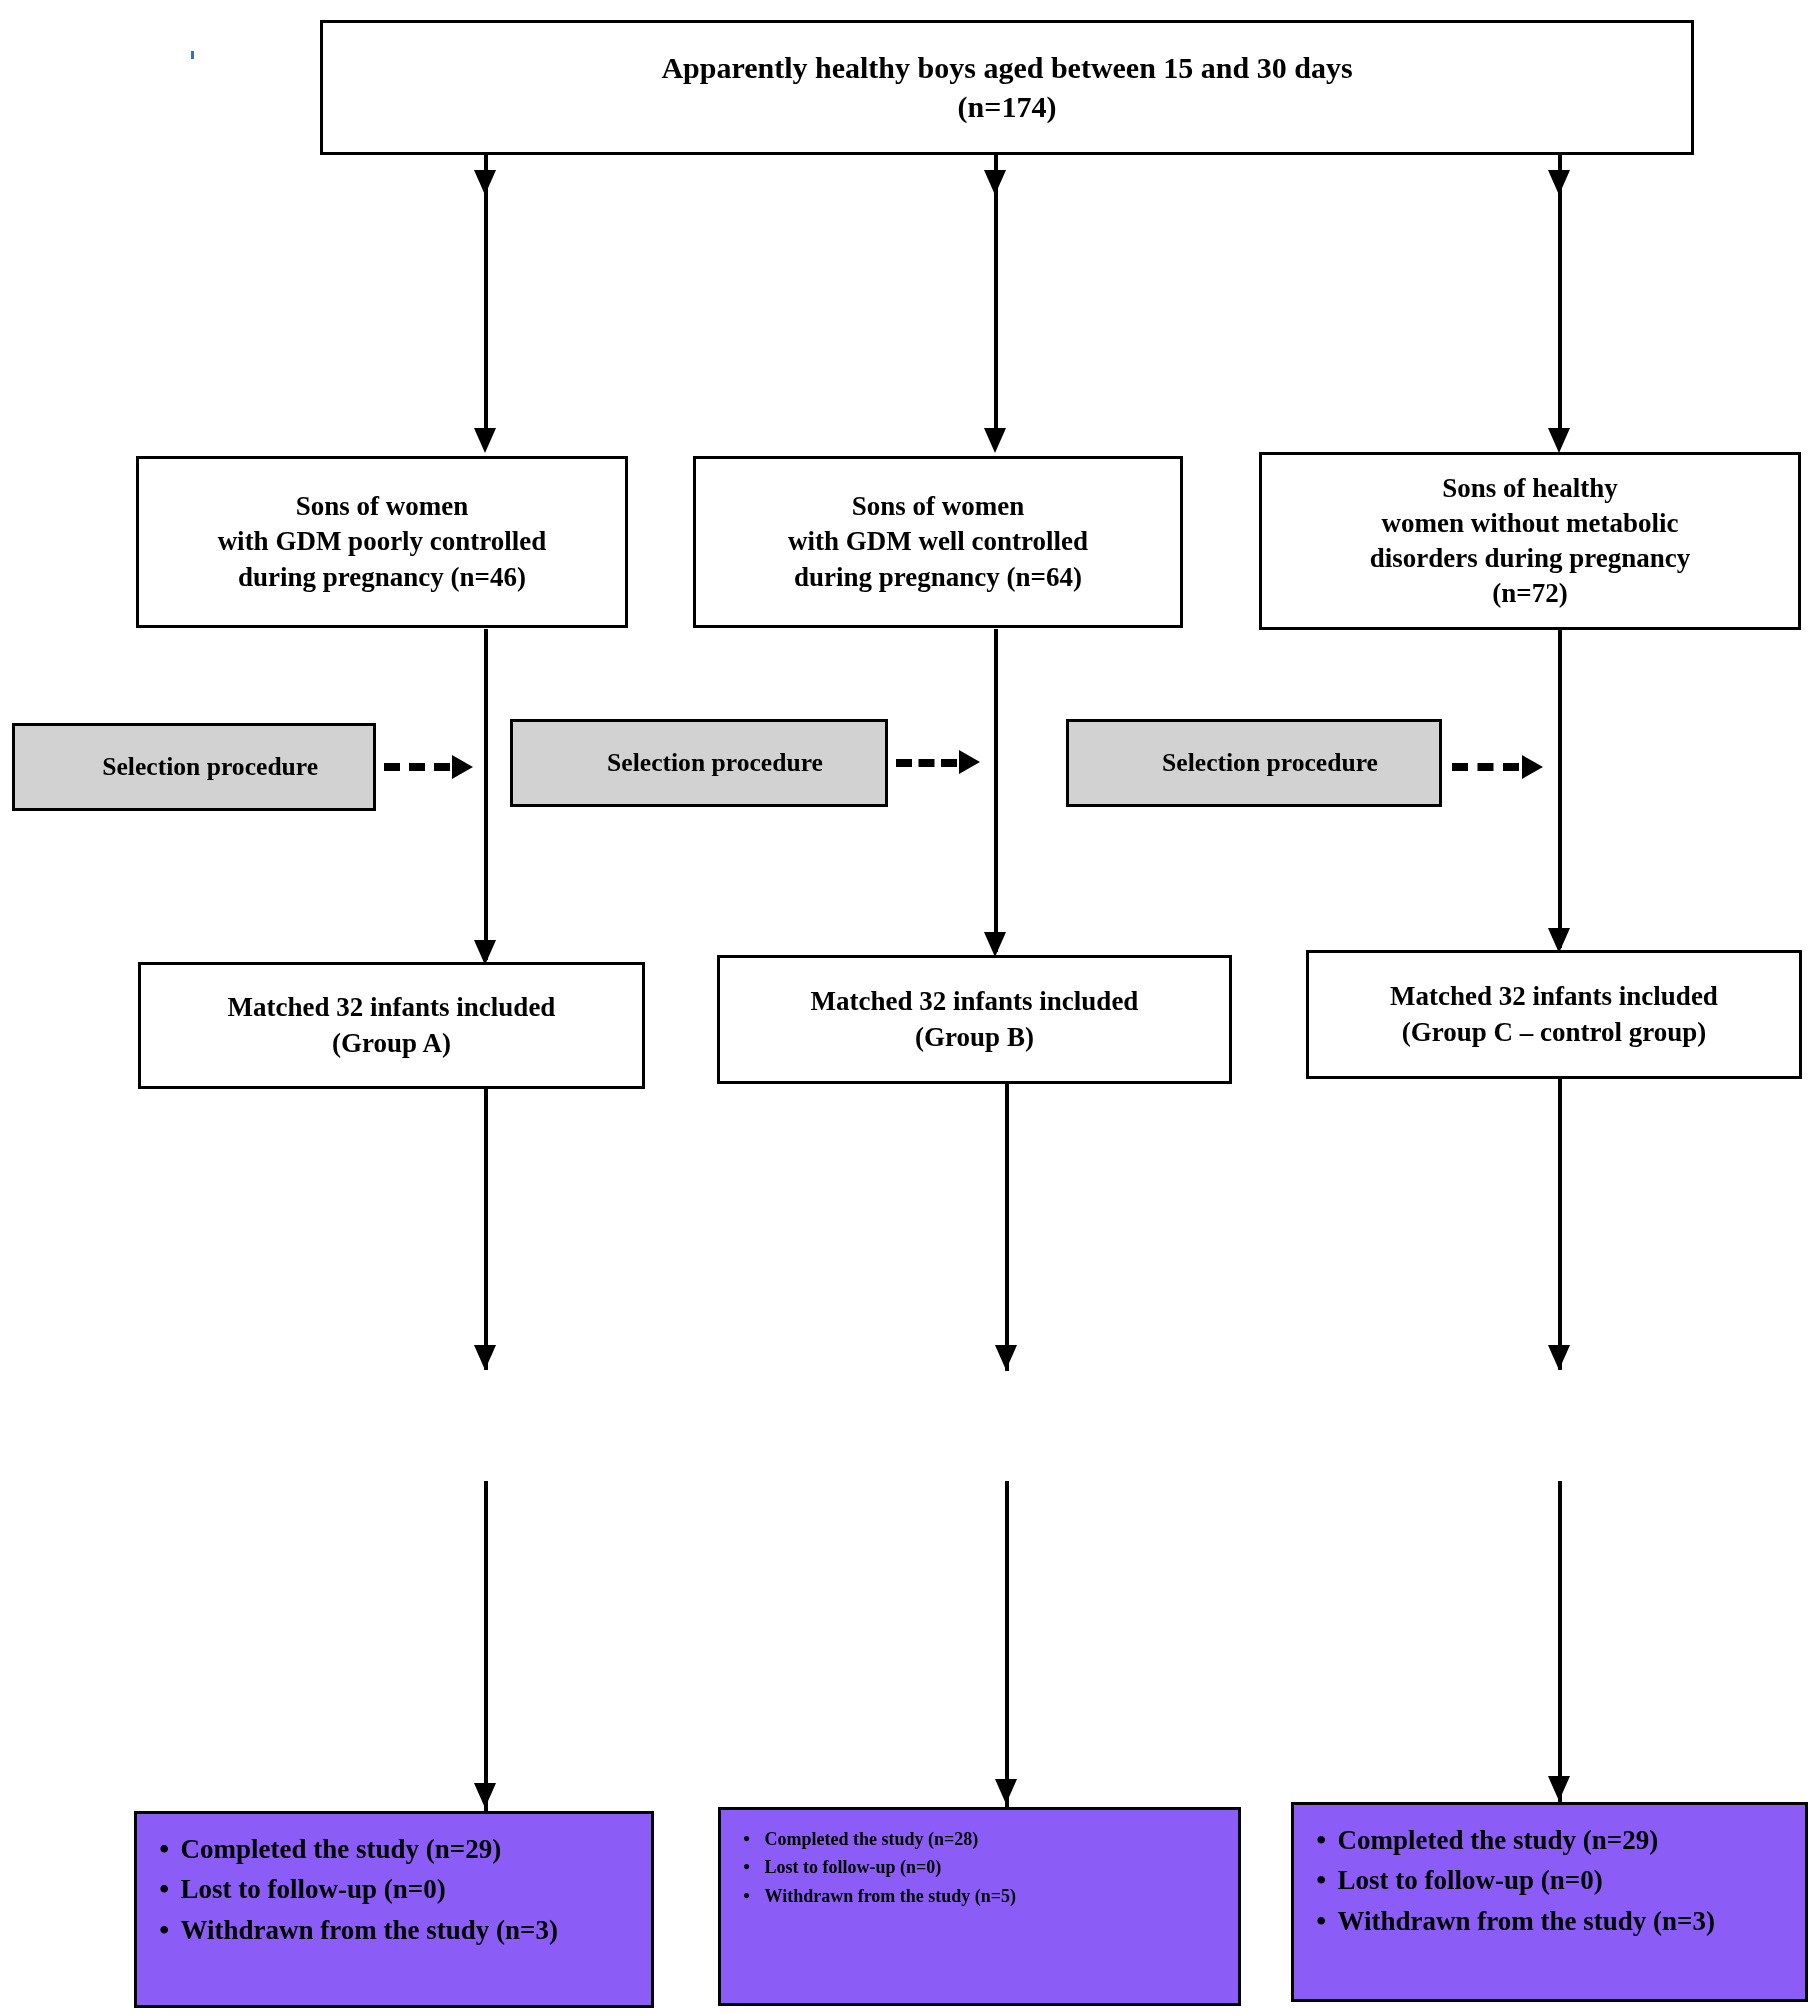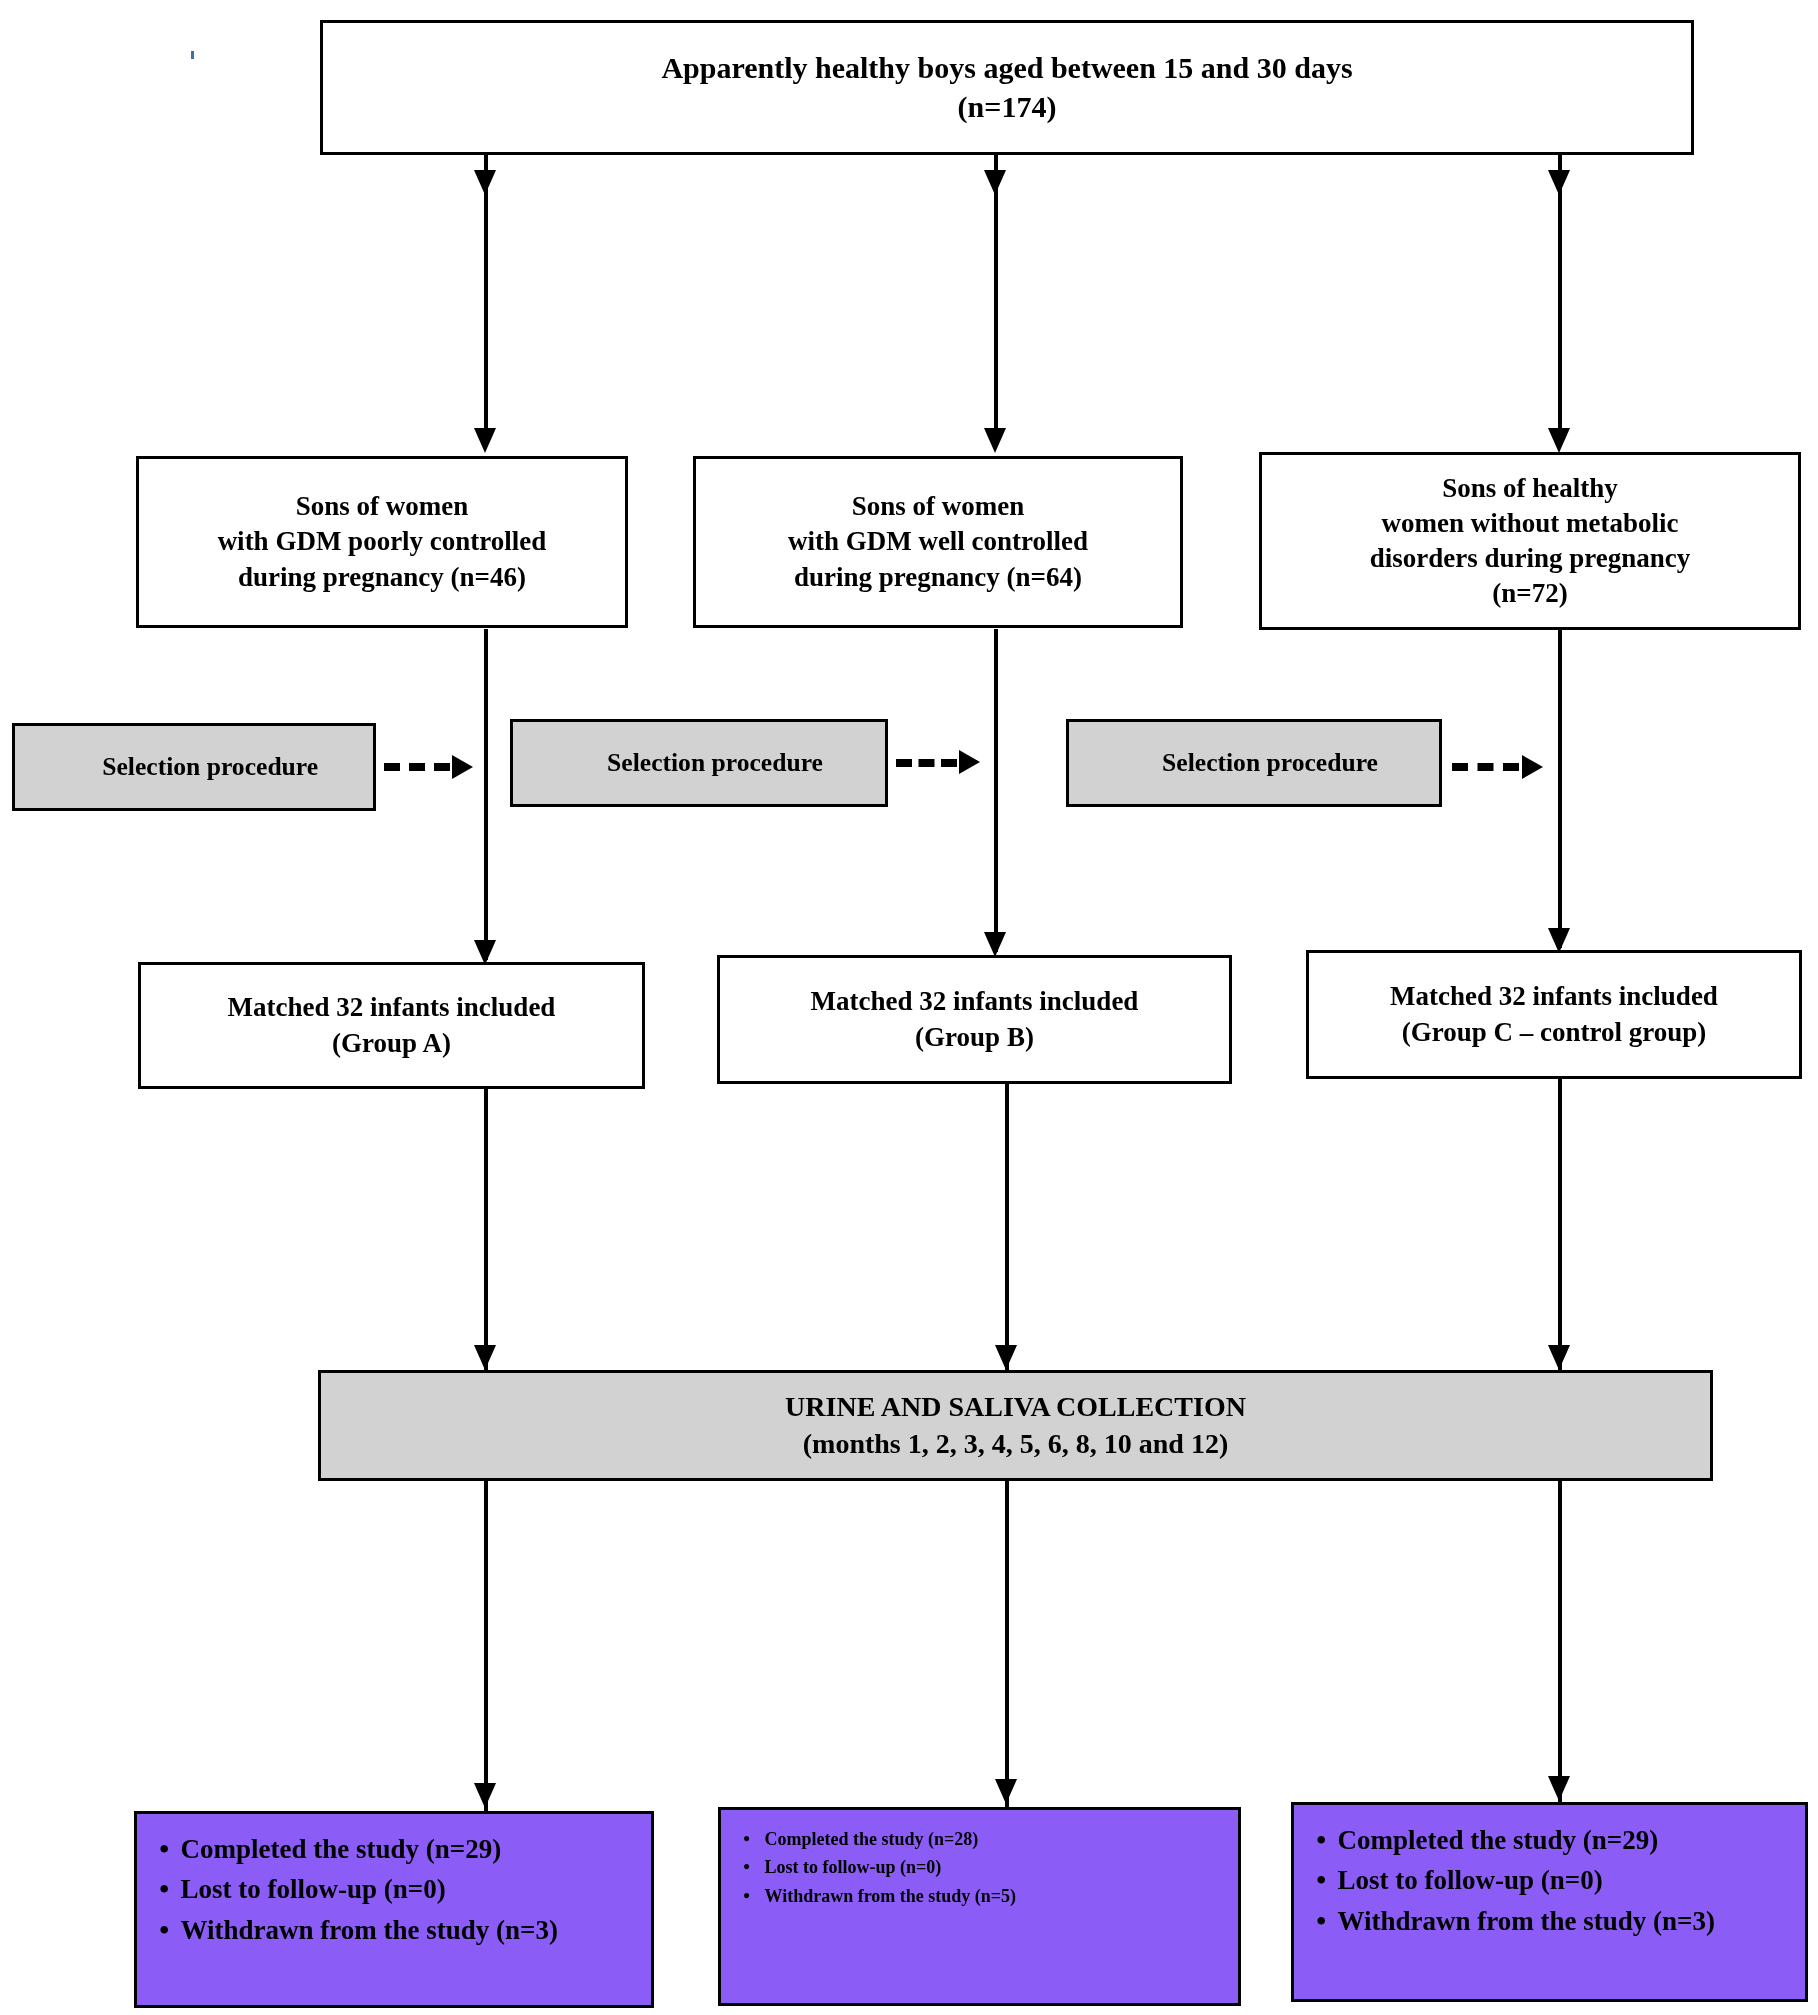--- a/index.html
+++ b/index.html
@@ -197,24 +197,20 @@
 
   <div class="vline" style="left:484px; top:1089px; width:3.9px; height:281px;"></div>
   <div class="arrowhead" style="left:474px; top:1345px;"></div>
 
   <div class="vline" style="left:1005px; top:1084px; width:3.9px; height:287px;"></div>
   <div class="arrowhead" style="left:995px; top:1345px;"></div>
 
   <div class="vline" style="left:1558px; top:1079px; width:3.9px; height:291px;"></div>
   <div class="arrowhead" style="left:1548px; top:1345px;"></div>
 
-  <div class="node gray" style="left:318px; top:1370px; width:1395px; height:111px; font-size:28px;">
-    <div class="txt">URINE AND SALIVA COLLECTION
-(months 1, 2, 3, 4, 5, 6, 8, 10 and 12)</div>
-  </div>
 
   <div class="vline" style="left:484px; top:1481px; width:3.9px; height:334px;"></div>
   <div class="arrowhead" style="left:474px; top:1783px;"></div>
 
   <div class="vline" style="left:1005px; top:1481px; width:3.9px; height:331px;"></div>
   <div class="arrowhead" style="left:995px; top:1779px;"></div>
 
   <div class="vline" style="left:1558px; top:1481px; width:3.9px; height:328px;"></div>
   <div class="arrowhead" style="left:1548px; top:1776px;"></div>
 

